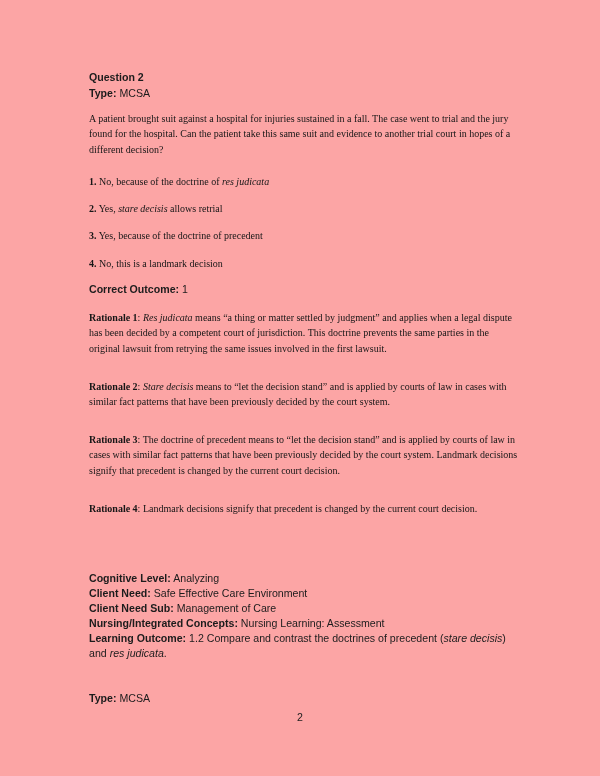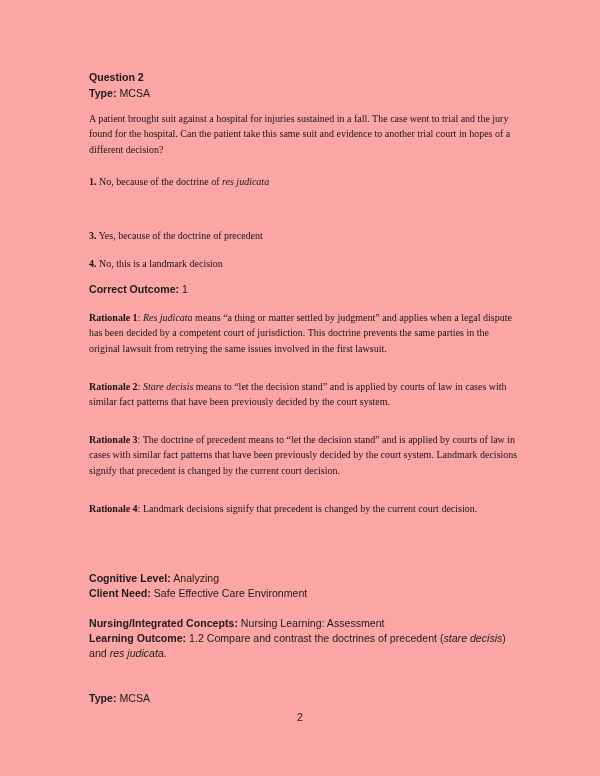--- a/index.html
+++ b/index.html
@@ -41,40 +41,42 @@
 <div class="page">
 
   <div class="blk sans b" style="top:70px">Question 2</div>
 
   <div class="blk sans" style="top:86px"><span class="b">Type:</span><span> MCSA</span></div>
 
   <div class="blk serif" style="top:111px">A patient brought suit against a hospital for injuries sustained in a fall. The case went to trial and the jury found for the hospital. Can the patient take this same suit and evidence to another trial court in hopes of a different decision?</div>
 
   <div class="blk serif" style="top:174px"><span class="b">1.</span><span> No, because of the doctrine of </span><span class="i">res judicata</span><span></span></div>
 
+  <div class="blk serif" style="top:201px"><span class="b">2.</span><span> Yes, </span><span class="i">stare decisis</span><span> allows retrial</span></div>
 
   <div class="blk serif" style="top:228px"><span class="b">3.</span><span> Yes, because of the doctrine of precedent</span><span class="i"></span><span></span></div>
 
   <div class="blk serif" style="top:256px"><span class="b">4.</span><span> No, this is a landmark decision</span><span class="i"></span><span></span></div>
 
   <div class="blk sans" style="top:282px"><span class="b">Correct Outcome:</span><span> 1</span></div>
 
   <div class="blk serif" style="top:310px"><span class="b">Rationale 1</span><span>: </span><span class="i">Res judicata</span><span> means “a thing or matter settled by judgment” and applies when a legal dispute has been decided by a competent court of jurisdiction. This doctrine prevents the same parties in the original lawsuit from retrying the same issues involved in the first lawsuit.</span></div>
 
   <div class="blk serif" style="top:379px"><span class="b">Rationale 2</span><span>: </span><span class="i">Stare decisis</span><span> means to “let the decision stand” and is applied by courts of law in cases with similar fact patterns that have been previously decided by the court system.</span></div>
 
   <div class="blk serif" style="top:432px"><span class="b">Rationale 3</span><span>: </span><span class="i"></span><span>The doctrine of precedent means to “let the decision stand” and is applied by courts of law in cases with similar fact patterns that have been previously decided by the court system. Landmark decisions signify that precedent is changed by the current court decision.</span></div>
 
   <div class="blk serif" style="top:501px"><span class="b">Rationale 4</span><span>: </span><span class="i"></span><span>Landmark decisions signify that precedent is changed by the current court decision.</span></div>
 
 
   <div class="blk sans" style="top:571px"><span class="b">Cognitive Level:</span><span> Analyzing</span></div>
 
   <div class="blk sans" style="top:586px"><span class="b">Client Need:</span><span> Safe Effective Care Environment</span></div>
 
+  <div class="blk sans" style="top:601px"><span class="b">Client Need Sub:</span><span> Management of Care</span></div>
 
   <div class="blk sans" style="top:616px"><span class="b">Nursing/Integrated Concepts:</span><span> Nursing Learning: Assessment</span></div>
 
   <div class="blk sans" style="top:631px"><span class="b">Learning Outcome:</span><span> 1.2 Compare and contrast the doctrines of precedent (</span><span class="i">stare decisis</span><span>) and </span><span class="i">res judicata</span><span>.</span></div>
 
 
   <div class="blk sans" style="top:691px"><span class="b">Type:</span><span> MCSA</span></div>
 
   <div class="blk sans center" style="top:710px">2</div>
 

